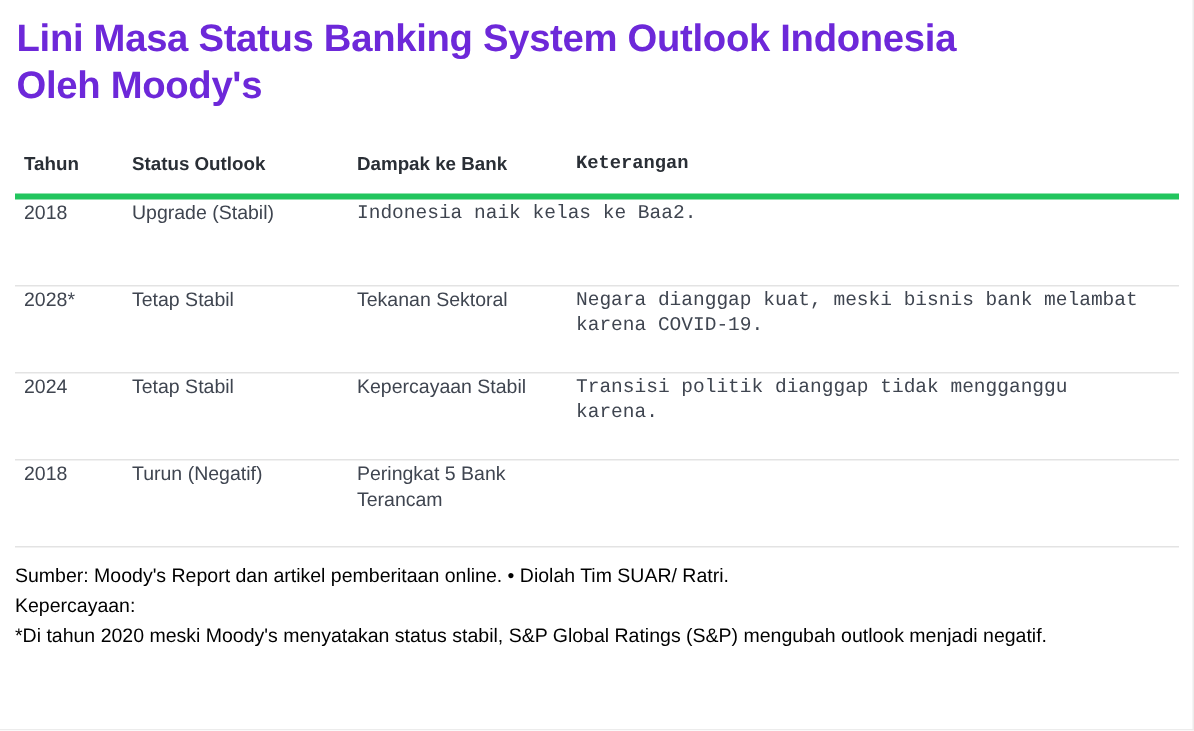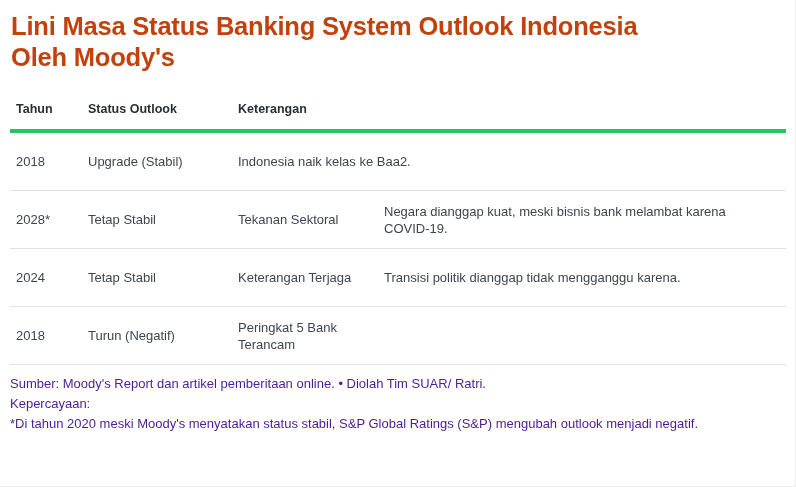--- a/index.html
+++ b/index.html
@@ -23,35 +23,35 @@
   }
 
   
   .title-block {
     padding: 11px 18px 0 11px;
   }
   .title-line {
     font-size: 25.5px;
     font-weight: bold;
     line-height: 31px;
-    color: #c2410c;
+    color: #6d28d9;
     letter-spacing: -0.2px;
     white-space: nowrap;
   }
 
   
   .table {
     margin-top: 16px;
     padding: 0 10px;
     box-sizing: border-box;
     width: 796px;
   }
   .trow {
     display: flex;
-    align-items: center;
+    align-items: flex-start;
     box-sizing: border-box;
   }
   .thead {
     height: 44px;
     align-items: center;
     border-bottom: 4px solid #22c55e;
   }
   .thead .cell {
     font-size: 12.5px;
     font-weight: bold;
@@ -64,70 +64,71 @@
   }
   .tbody-row .cell {
     font-size: 13px;
     color: #3f4550;
     line-height: 17px;
   }
   .cell { box-sizing: border-box; padding-right: 10px; }
   .col-year   { width: 71px;  flex: none; padding-left: 6px; }
   .col-status { width: 152px; flex: none; padding-left: 7px; }
   .col-impact { width: 146px; flex: none; padding-left: 5px; }
-  .col-note   { flex: 1 1 auto; padding-left: 5px; padding-right: 14px; }
+  .col-note   { flex: 1 1 auto; padding-left: 5px; padding-right: 14px; font-family: Liberation Mono, monospace; }
 
   
   .footnotes {
     padding: 9px 14px 0 10px;
     box-sizing: border-box;
   }
   .fn-line {
     font-size: 13px;
-    color: #4c1d95;
+    color: #000000;
     line-height: 20px;
   }
 </style>
 </head>
 <body>
 
 <div id="page">
 
   <div class="title-block">
     <div class="title-line">Lini Masa Status Banking System Outlook Indonesia</div>
     <div class="title-line">Oleh Moody's</div>
   </div>
 
   <div class="table">
 
     <div class="trow thead">
       <div class="cell col-year">Tahun</div>
       <div class="cell col-status">
         <div>Status Outlook</div>
       </div>
+      <div class="cell col-impact">Dampak ke Bank</div>
       <div class="cell col-note">Keterangan</div>
     </div>
 
     <div class="trow tbody-row">
       <div class="cell col-year">2018</div>
       <div class="cell col-status">Upgrade (Stabil)</div>
       <div class="cell col-note">Indonesia naik kelas ke Baa2.</div>
     </div>
 
     <div class="trow tbody-row">
       <div class="cell col-year">2028*</div>
       <div class="cell col-status">Tetap Stabil</div>
       <div class="cell col-impact">Tekanan Sektoral</div>
       <div class="cell col-note">Negara dianggap kuat, meski bisnis bank melambat karena COVID-19.</div>
     </div>
 
     <div class="trow tbody-row">
       <div class="cell col-year">2024</div>
       <div class="cell col-status">Tetap Stabil</div>
-      <div class="cell col-impact">Keterangan Terjaga</div>
+      <div class="cell col-impact">Kepercayaan Stabil</div>
       <div class="cell col-note">Transisi politik dianggap tidak mengganggu karena.</div>
     </div>
 
     <div class="trow tbody-row">
       <div class="cell col-year">2018</div>
       <div class="cell col-status">Turun (Negatif)</div>
       <div class="cell col-impact">Peringkat 5 Bank Terancam</div>
     </div>
 
   </div>

